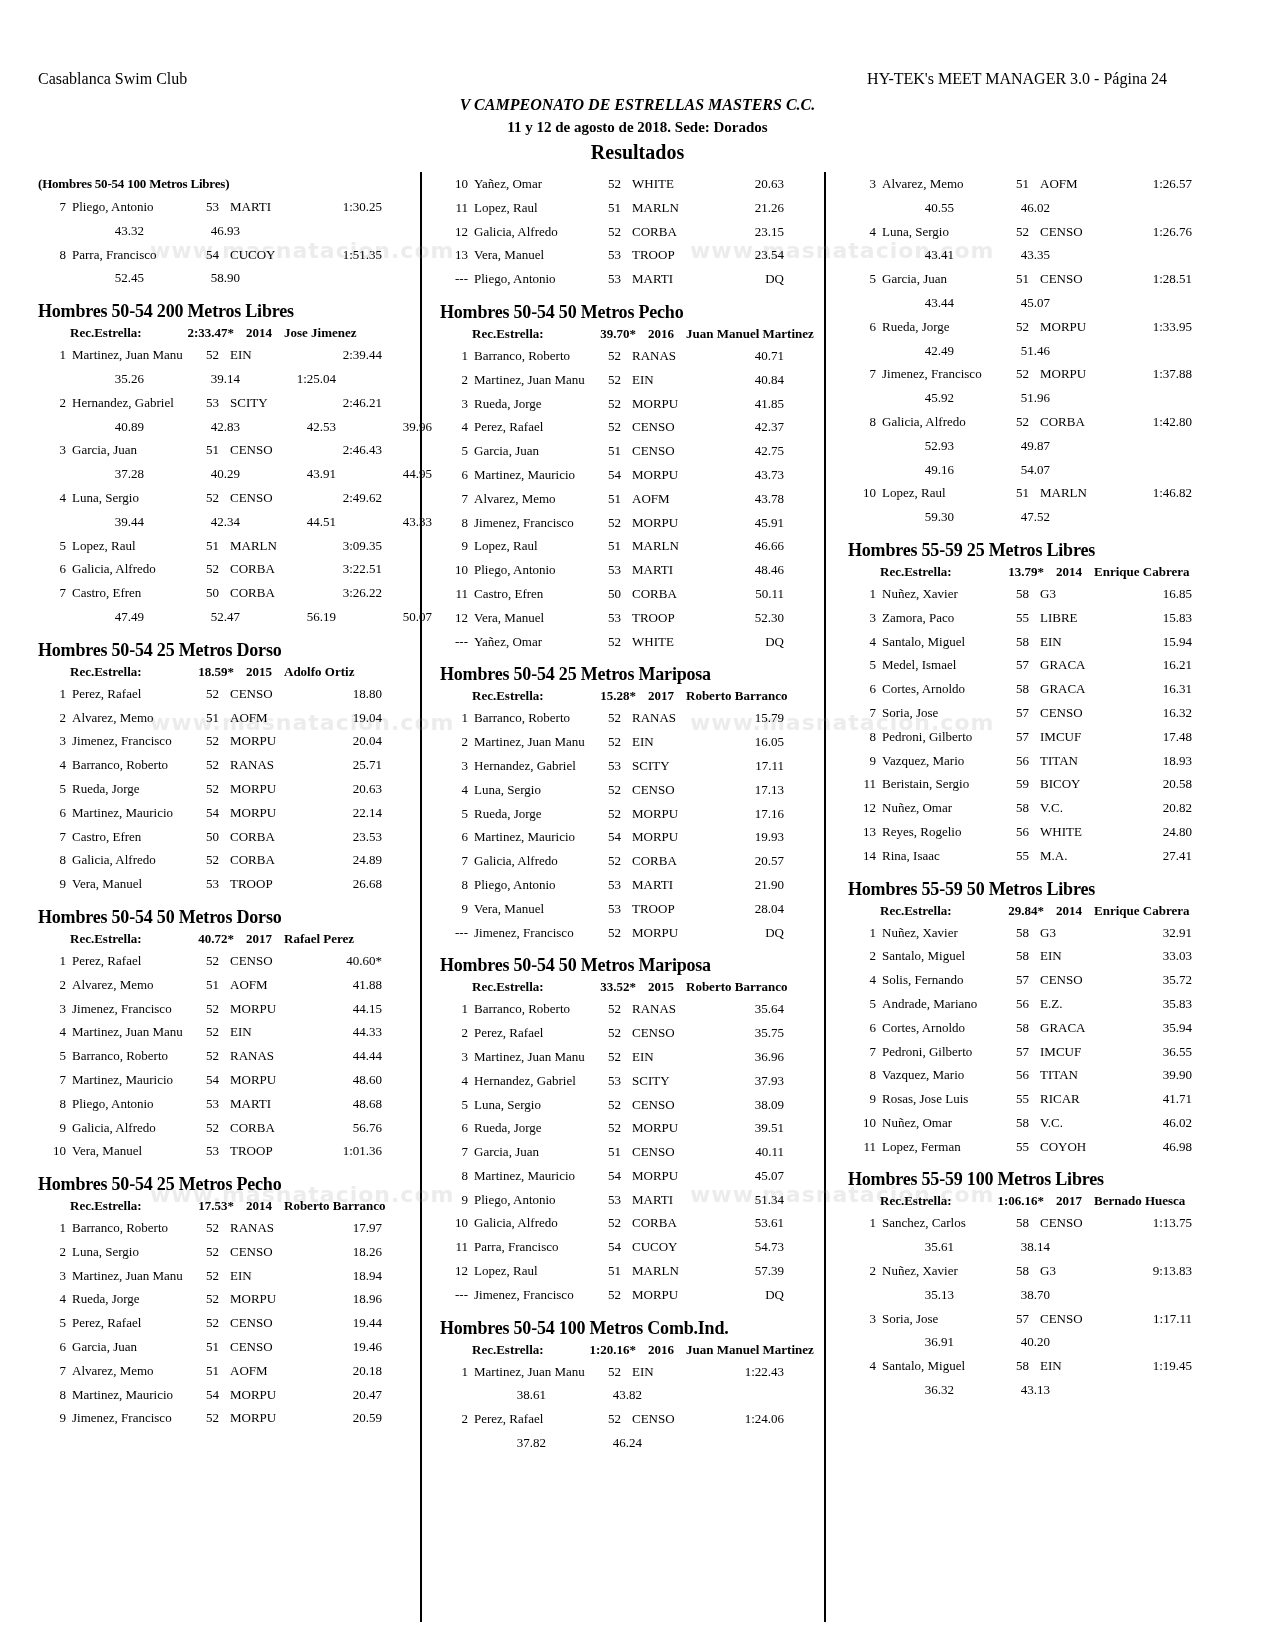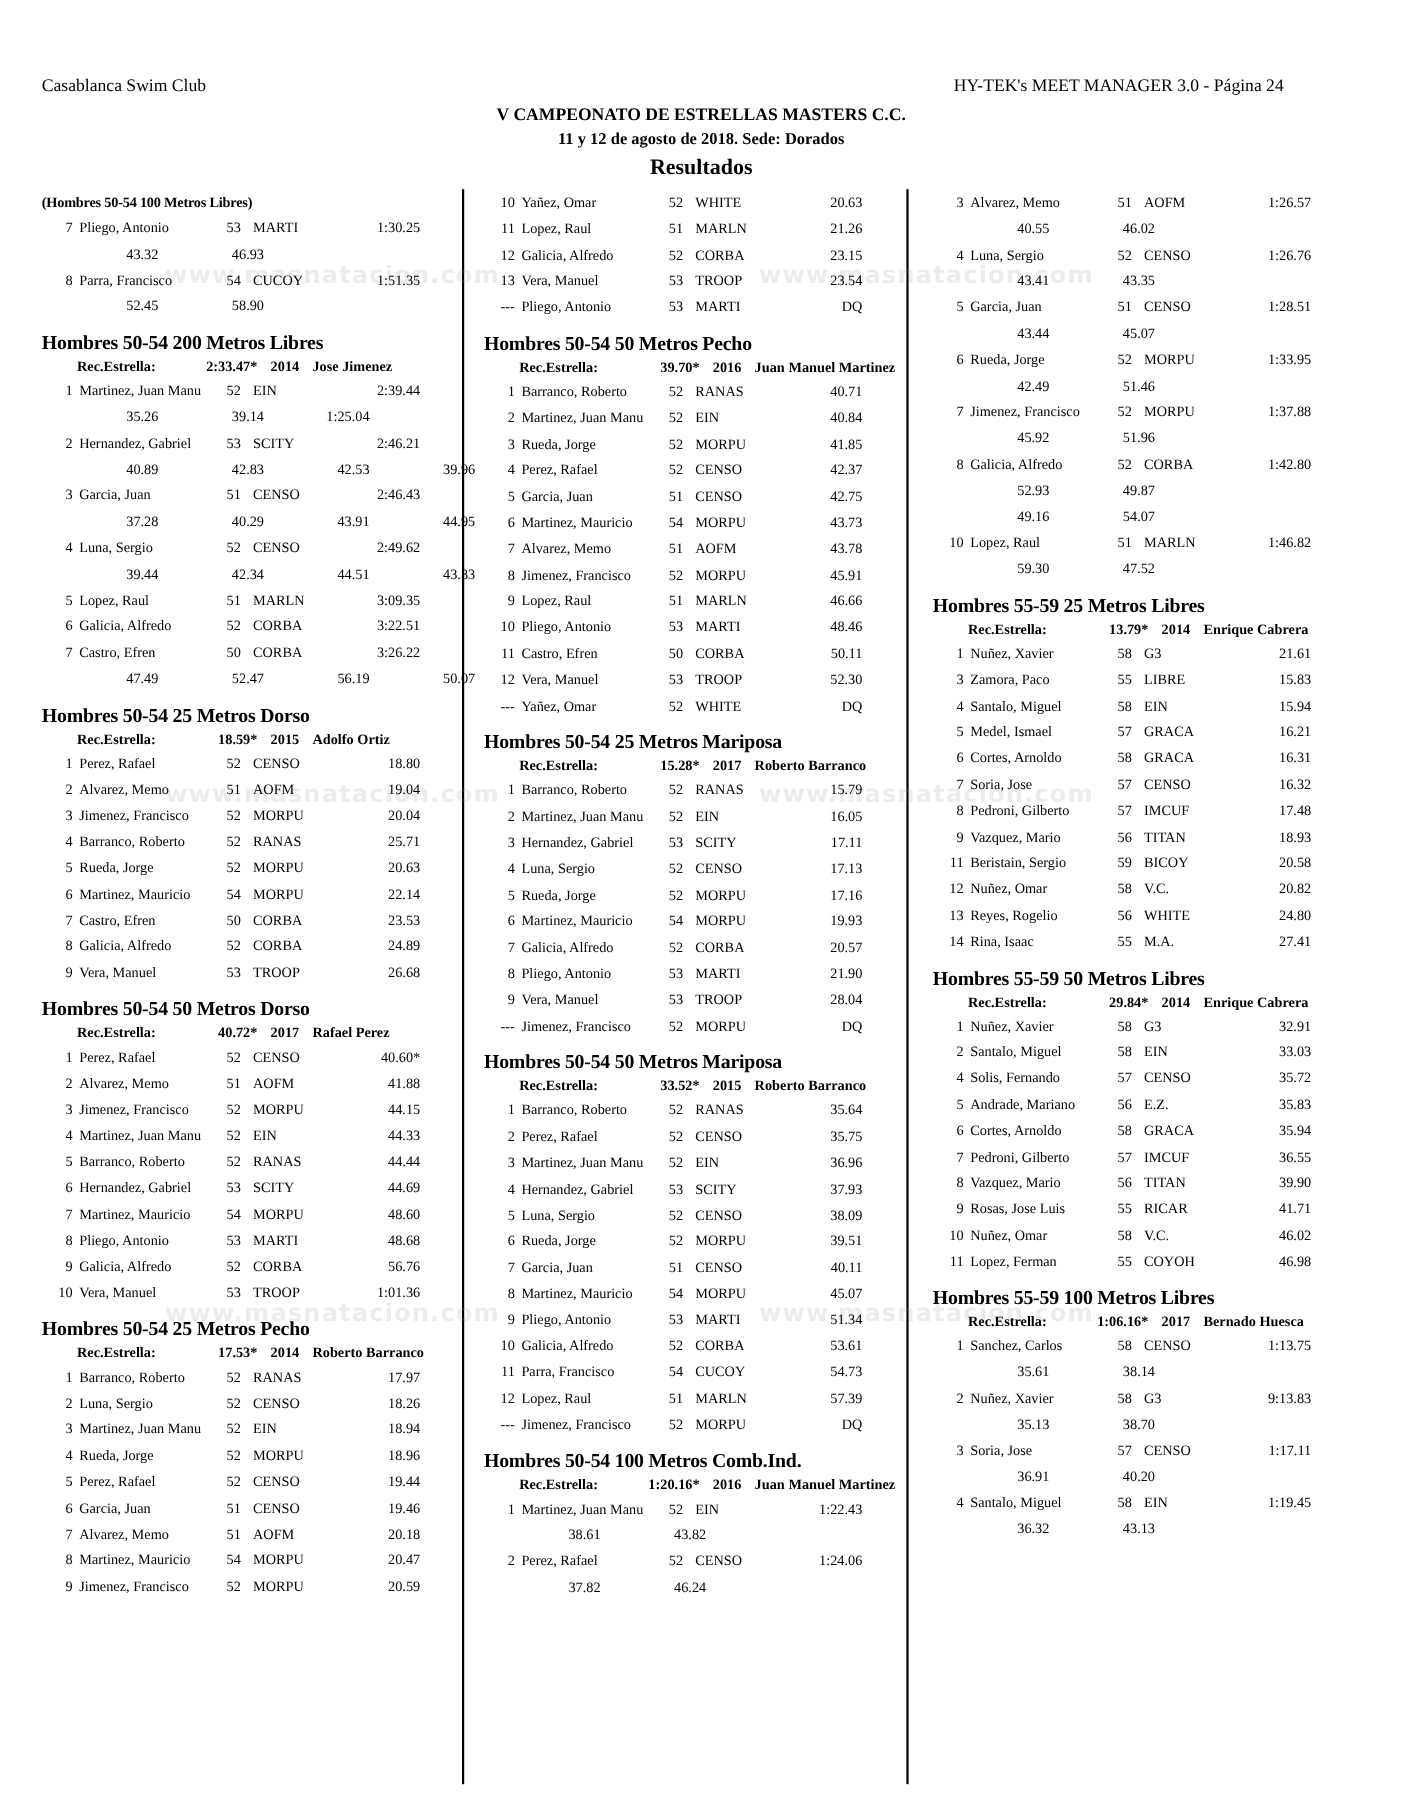--- a/index.html
+++ b/index.html
@@ -1,21 +1,21 @@
 <!DOCTYPE html>
 <html><head>
 <meta charset="utf-8">
 <style>
   html, body { margin: 0; padding: 0; background: #ffffff; }
   body { width: 1275px; height: 1650px; position: relative; overflow: hidden;
          font-family: "Liberation Serif", "DejaVu Serif", serif; color: #000; }
   .hdr-left { position: absolute; left: 38px; top: 70px; font-size: 16px; }
   .hdr-right { position: absolute; right: 108px; top: 70px; font-size: 16px; }
   .title { position: absolute; left: 0; width: 1275px; text-align: center; font-weight: bold; }
-  .t1 { top: 96px; font-size: 16px; }
+  .t1 { top: 96px; font-size: 16px; font-style: italic; }
   .t2 { top: 119px; font-size: 15px; }
   .t3 { top: 141px; font-size: 20px; }
   .vline { position: absolute; top: 172px; width: 2px; background: #000; height: 1450px; }
   .col { position: absolute; top: 172px; font-size: 13px; }
   .col.c1 { left: 38px; width: 380px; }
   .col.c2 { left: 440px; width: 380px; }
   .col.c3 { left: 848px; width: 390px; }
   .event { margin-bottom: 10px; }
   .ev-title { font-weight: bold; font-size: 18px; height: 23px; line-height: 23px; white-space: nowrap; letter-spacing: -0.2px; }
   .ev-title.cont { font-size: 13px; }
@@ -94,21 +94,20 @@
       <div class="row"><span class="pl">9</span><span class="nm">Vera, Manuel</span><span class="ag">53</span><span class="tm" style="padding-left: 4px;">TROOP</span><span class="fn">26.68</span></div>
     </div>
     <div class="event">
       <div class="ev-title">Hombres 50-54 50 Metros Dorso</div>
       <div class="rec"><span class="r-lbl">Rec.Estrella:</span><span class="r-time">40.72*</span><span class="r-year">2017</span><span class="r-holder">Rafael Perez</span></div>
       <div class="row"><span class="pl">1</span><span class="nm">Perez, Rafael</span><span class="ag">52</span><span class="tm" style="padding-left: 4px;">CENSO</span><span class="fn">40.60*</span></div>
       <div class="row"><span class="pl">2</span><span class="nm">Alvarez, Memo</span><span class="ag">51</span><span class="tm" style="padding-left: 4px;">AOFM</span><span class="fn">41.88</span></div>
       <div class="row"><span class="pl">3</span><span class="nm">Jimenez, Francisco</span><span class="ag">52</span><span class="tm" style="padding-left: 4px;">MORPU</span><span class="fn">44.15</span></div>
       <div class="row"><span class="pl">4</span><span class="nm">Martinez, Juan Manu</span><span class="ag">52</span><span class="tm" style="padding-left: 4px;">EIN</span><span class="fn">44.33</span></div>
       <div class="row"><span class="pl">5</span><span class="nm">Barranco, Roberto</span><span class="ag">52</span><span class="tm" style="padding-left: 4px;">RANAS</span><span class="fn">44.44</span></div>
-      <div class="row"><span class="pl">6</span><span class="nm">Hernandez, Gabriel</span><span class="ag">53</span><span class="tm" style="padding-left: 4px;">SCITY</span><span class="fn">44.69</span></div>
       <div class="row"><span class="pl">7</span><span class="nm">Martinez, Mauricio</span><span class="ag">54</span><span class="tm" style="padding-left: 4px;">MORPU</span><span class="fn">48.60</span></div>
       <div class="row"><span class="pl">8</span><span class="nm">Pliego, Antonio</span><span class="ag">53</span><span class="tm" style="padding-left: 4px;">MARTI</span><span class="fn">48.68</span></div>
       <div class="row"><span class="pl">9</span><span class="nm">Galicia, Alfredo</span><span class="ag">52</span><span class="tm" style="padding-left: 4px;">CORBA</span><span class="fn">56.76</span></div>
       <div class="row"><span class="pl">10</span><span class="nm">Vera, Manuel</span><span class="ag">53</span><span class="tm" style="padding-left: 4px;">TROOP</span><span class="fn">1:01.36</span></div>
     </div>
     <div class="event">
       <div class="ev-title">Hombres 50-54 25 Metros Pecho</div>
       <div class="rec"><span class="r-lbl">Rec.Estrella:</span><span class="r-time">17.53*</span><span class="r-year">2014</span><span class="r-holder">Roberto Barranco</span></div>
       <div class="row"><span class="pl">1</span><span class="nm">Barranco, Roberto</span><span class="ag">52</span><span class="tm" style="padding-left: 4px;">RANAS</span><span class="fn">17.97</span></div>
       <div class="row"><span class="pl">2</span><span class="nm">Luna, Sergio</span><span class="ag">52</span><span class="tm" style="padding-left: 4px;">CENSO</span><span class="fn">18.26</span></div>
@@ -200,21 +199,21 @@
       <div class="split-row"><span>45.92</span><span>51.96</span></div>
       <div class="row"><span class="pl">8</span><span class="nm">Galicia, Alfredo</span><span class="ag">52</span><span class="tm" style="padding-left: 4px;">CORBA</span><span class="fn">1:42.80</span></div>
       <div class="split-row"><span>52.93</span><span>49.87</span></div>
       <div class="split-row"><span>49.16</span><span>54.07</span></div>
       <div class="row"><span class="pl">10</span><span class="nm">Lopez, Raul</span><span class="ag">51</span><span class="tm" style="padding-left: 4px;">MARLN</span><span class="fn">1:46.82</span></div>
       <div class="split-row"><span>59.30</span><span>47.52</span></div>
     </div>
     <div class="event">
       <div class="ev-title">Hombres 55-59 25 Metros Libres</div>
       <div class="rec"><span class="r-lbl">Rec.Estrella:</span><span class="r-time">13.79*</span><span class="r-year">2014</span><span class="r-holder">Enrique Cabrera</span></div>
-      <div class="row"><span class="pl">1</span><span class="nm">Nuñez, Xavier</span><span class="ag">58</span><span class="tm" style="padding-left: 4px;">G3</span><span class="fn">21.61</span></div>
+      <div class="row"><span class="pl">1</span><span class="nm">Nuñez, Xavier</span><span class="ag">58</span><span class="tm" style="padding-left: 4px;">G3</span><span class="fn">16.85</span></div>
       <div class="row"><span class="pl">3</span><span class="nm">Zamora, Paco</span><span class="ag">55</span><span class="tm" style="padding-left: 4px;">LIBRE</span><span class="fn">15.83</span></div>
       <div class="row"><span class="pl">4</span><span class="nm">Santalo, Miguel</span><span class="ag">58</span><span class="tm" style="padding-left: 4px;">EIN</span><span class="fn">15.94</span></div>
       <div class="row"><span class="pl">5</span><span class="nm">Medel, Ismael</span><span class="ag">57</span><span class="tm" style="padding-left: 4px;">GRACA</span><span class="fn">16.21</span></div>
       <div class="row"><span class="pl">6</span><span class="nm">Cortes, Arnoldo</span><span class="ag">58</span><span class="tm" style="padding-left: 4px;">GRACA</span><span class="fn">16.31</span></div>
       <div class="row"><span class="pl">7</span><span class="nm">Soria, Jose</span><span class="ag">57</span><span class="tm" style="padding-left: 4px;">CENSO</span><span class="fn">16.32</span></div>
       <div class="row"><span class="pl">8</span><span class="nm">Pedroni, Gilberto</span><span class="ag">57</span><span class="tm" style="padding-left: 4px;">IMCUF</span><span class="fn">17.48</span></div>
       <div class="row"><span class="pl">9</span><span class="nm">Vazquez, Mario</span><span class="ag">56</span><span class="tm" style="padding-left: 4px;">TITAN</span><span class="fn">18.93</span></div>
       <div class="row"><span class="pl">11</span><span class="nm">Beristain, Sergio</span><span class="ag">59</span><span class="tm" style="padding-left: 4px;">BICOY</span><span class="fn">20.58</span></div>
       <div class="row"><span class="pl">12</span><span class="nm">Nuñez, Omar</span><span class="ag">58</span><span class="tm" style="padding-left: 4px;">V.C.</span><span class="fn">20.82</span></div>
       <div class="row"><span class="pl">13</span><span class="nm">Reyes, Rogelio</span><span class="ag">56</span><span class="tm" style="padding-left: 4px;">WHITE</span><span class="fn">24.80</span></div>

